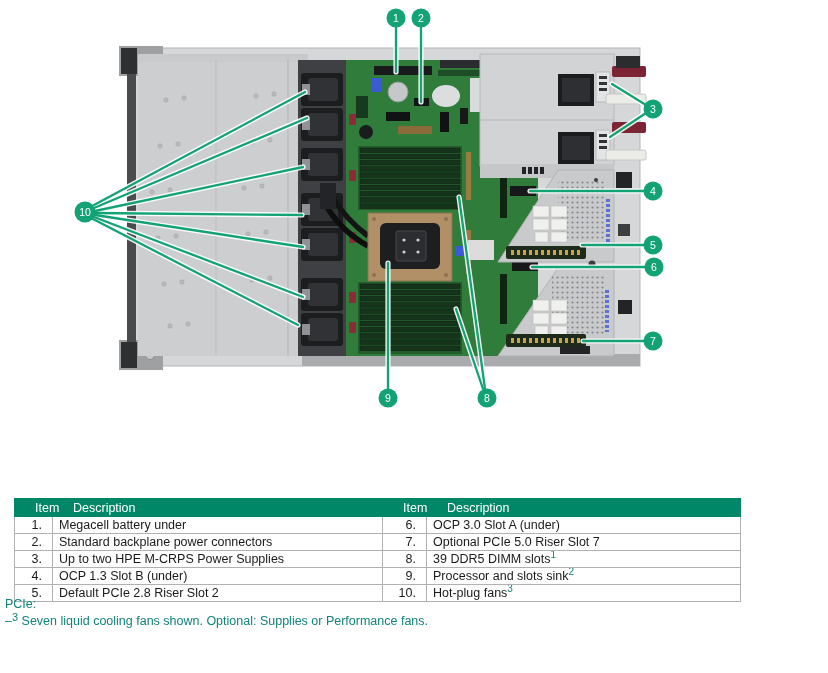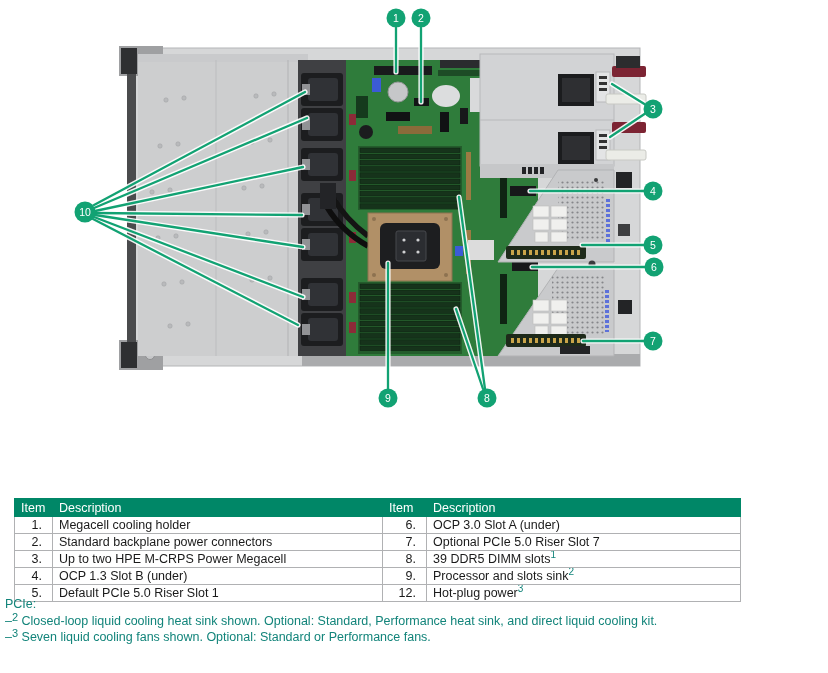--- a/index.html
+++ b/index.html
@@ -15,21 +15,21 @@
     position:absolute; left:14px; top:507px; width:726px;
     text-align:center; font-size:13.5px; color:#111;
   }
   table.legend {
     position:absolute; left:14px; top:498px; width:726px;
     border-collapse:collapse; table-layout:fixed;
     font-size:12.5px;
   }
   table.legend th {
     background:#008767; color:#ffffff; font-weight:normal; text-align:left;
-    padding:1px 6px; height:15px; border:1px solid #008767;
+    padding:1px 20px; height:15px; border:1px solid #008767;
   }
   table.legend td {
     border:1px solid #b0b1b3; padding:0 6px; height:16px;
     background:#ffffff; white-space:nowrap; overflow:hidden;
   }
   table.legend td.num { text-align:right; padding-right:10px; }
   table.legend sup { color:#12847a; font-size:10px; line-height:0; }
   .notes {
     position:absolute; left:5px; top:596px; width:820px;
     color:#12847a; font-size:12.5px; line-height:16.5px;
@@ -393,50 +393,49 @@
       <tr>
         <th>Item</th>
         <th>Description</th>
         <th>Item</th>
         <th>Description</th>
       </tr>
     </thead>
     <tbody>
       <tr>
         <td class="num">1.</td>
-        <td><span>Megacell cooling holder</span><sup></sup></td>
+        <td><span>Megacell battery under</span><sup></sup></td>
         <td class="num">6.</td>
         <td><span>OCP 3.0 Slot A (under)</span><sup></sup></td>
       </tr>
       <tr>
         <td class="num">2.</td>
         <td><span>Standard backplane power connectors</span><sup></sup></td>
         <td class="num">7.</td>
         <td><span>Optional PCIe 5.0 Riser Slot 7</span><sup></sup></td>
       </tr>
       <tr>
         <td class="num">3.</td>
-        <td><span>Up to two HPE M-CRPS Power Megacell</span><sup></sup></td>
+        <td><span>Up to two HPE M-CRPS Power Supplies</span><sup></sup></td>
         <td class="num">8.</td>
         <td><span>39 DDR5 DIMM slots</span><sup>1</sup></td>
       </tr>
       <tr>
         <td class="num">4.</td>
         <td><span>OCP 1.3 Slot B (under)</span><sup></sup></td>
         <td class="num">9.</td>
         <td><span>Processor and slots sink</span><sup>2</sup></td>
       </tr>
       <tr>
         <td class="num">5.</td>
-        <td><span>Default PCIe 5.0 Riser Slot 1</span><sup></sup></td>
-        <td class="num">12.</td>
-        <td><span>Hot-plug power</span><sup>3</sup></td>
+        <td><span>Default PCIe 2.8 Riser Slot 2</span><sup></sup></td>
+        <td class="num">10.</td>
+        <td><span>Hot-plug fans</span><sup>3</sup></td>
       </tr>
     </tbody>
   </table>
 
   <div class="notes">
     <div>PCIe:</div>
-    <div class="note-line"><span>–</span><sup>2</sup> <span>Closed-loop liquid cooling heat sink shown. Optional: Standard, Performance heat sink, and direct liquid cooling kit.</span></div>
-    <div class="note-line"><span>–</span><sup>3</sup> <span>Seven liquid cooling fans shown. Optional: Standard or Performance fans.</span></div>
+    <div class="note-line"><span>–</span><sup>3</sup> <span>Seven liquid cooling fans shown. Optional: Supplies or Performance fans.</span></div>
   </div>
 
 </div>
 
 </body></html>

